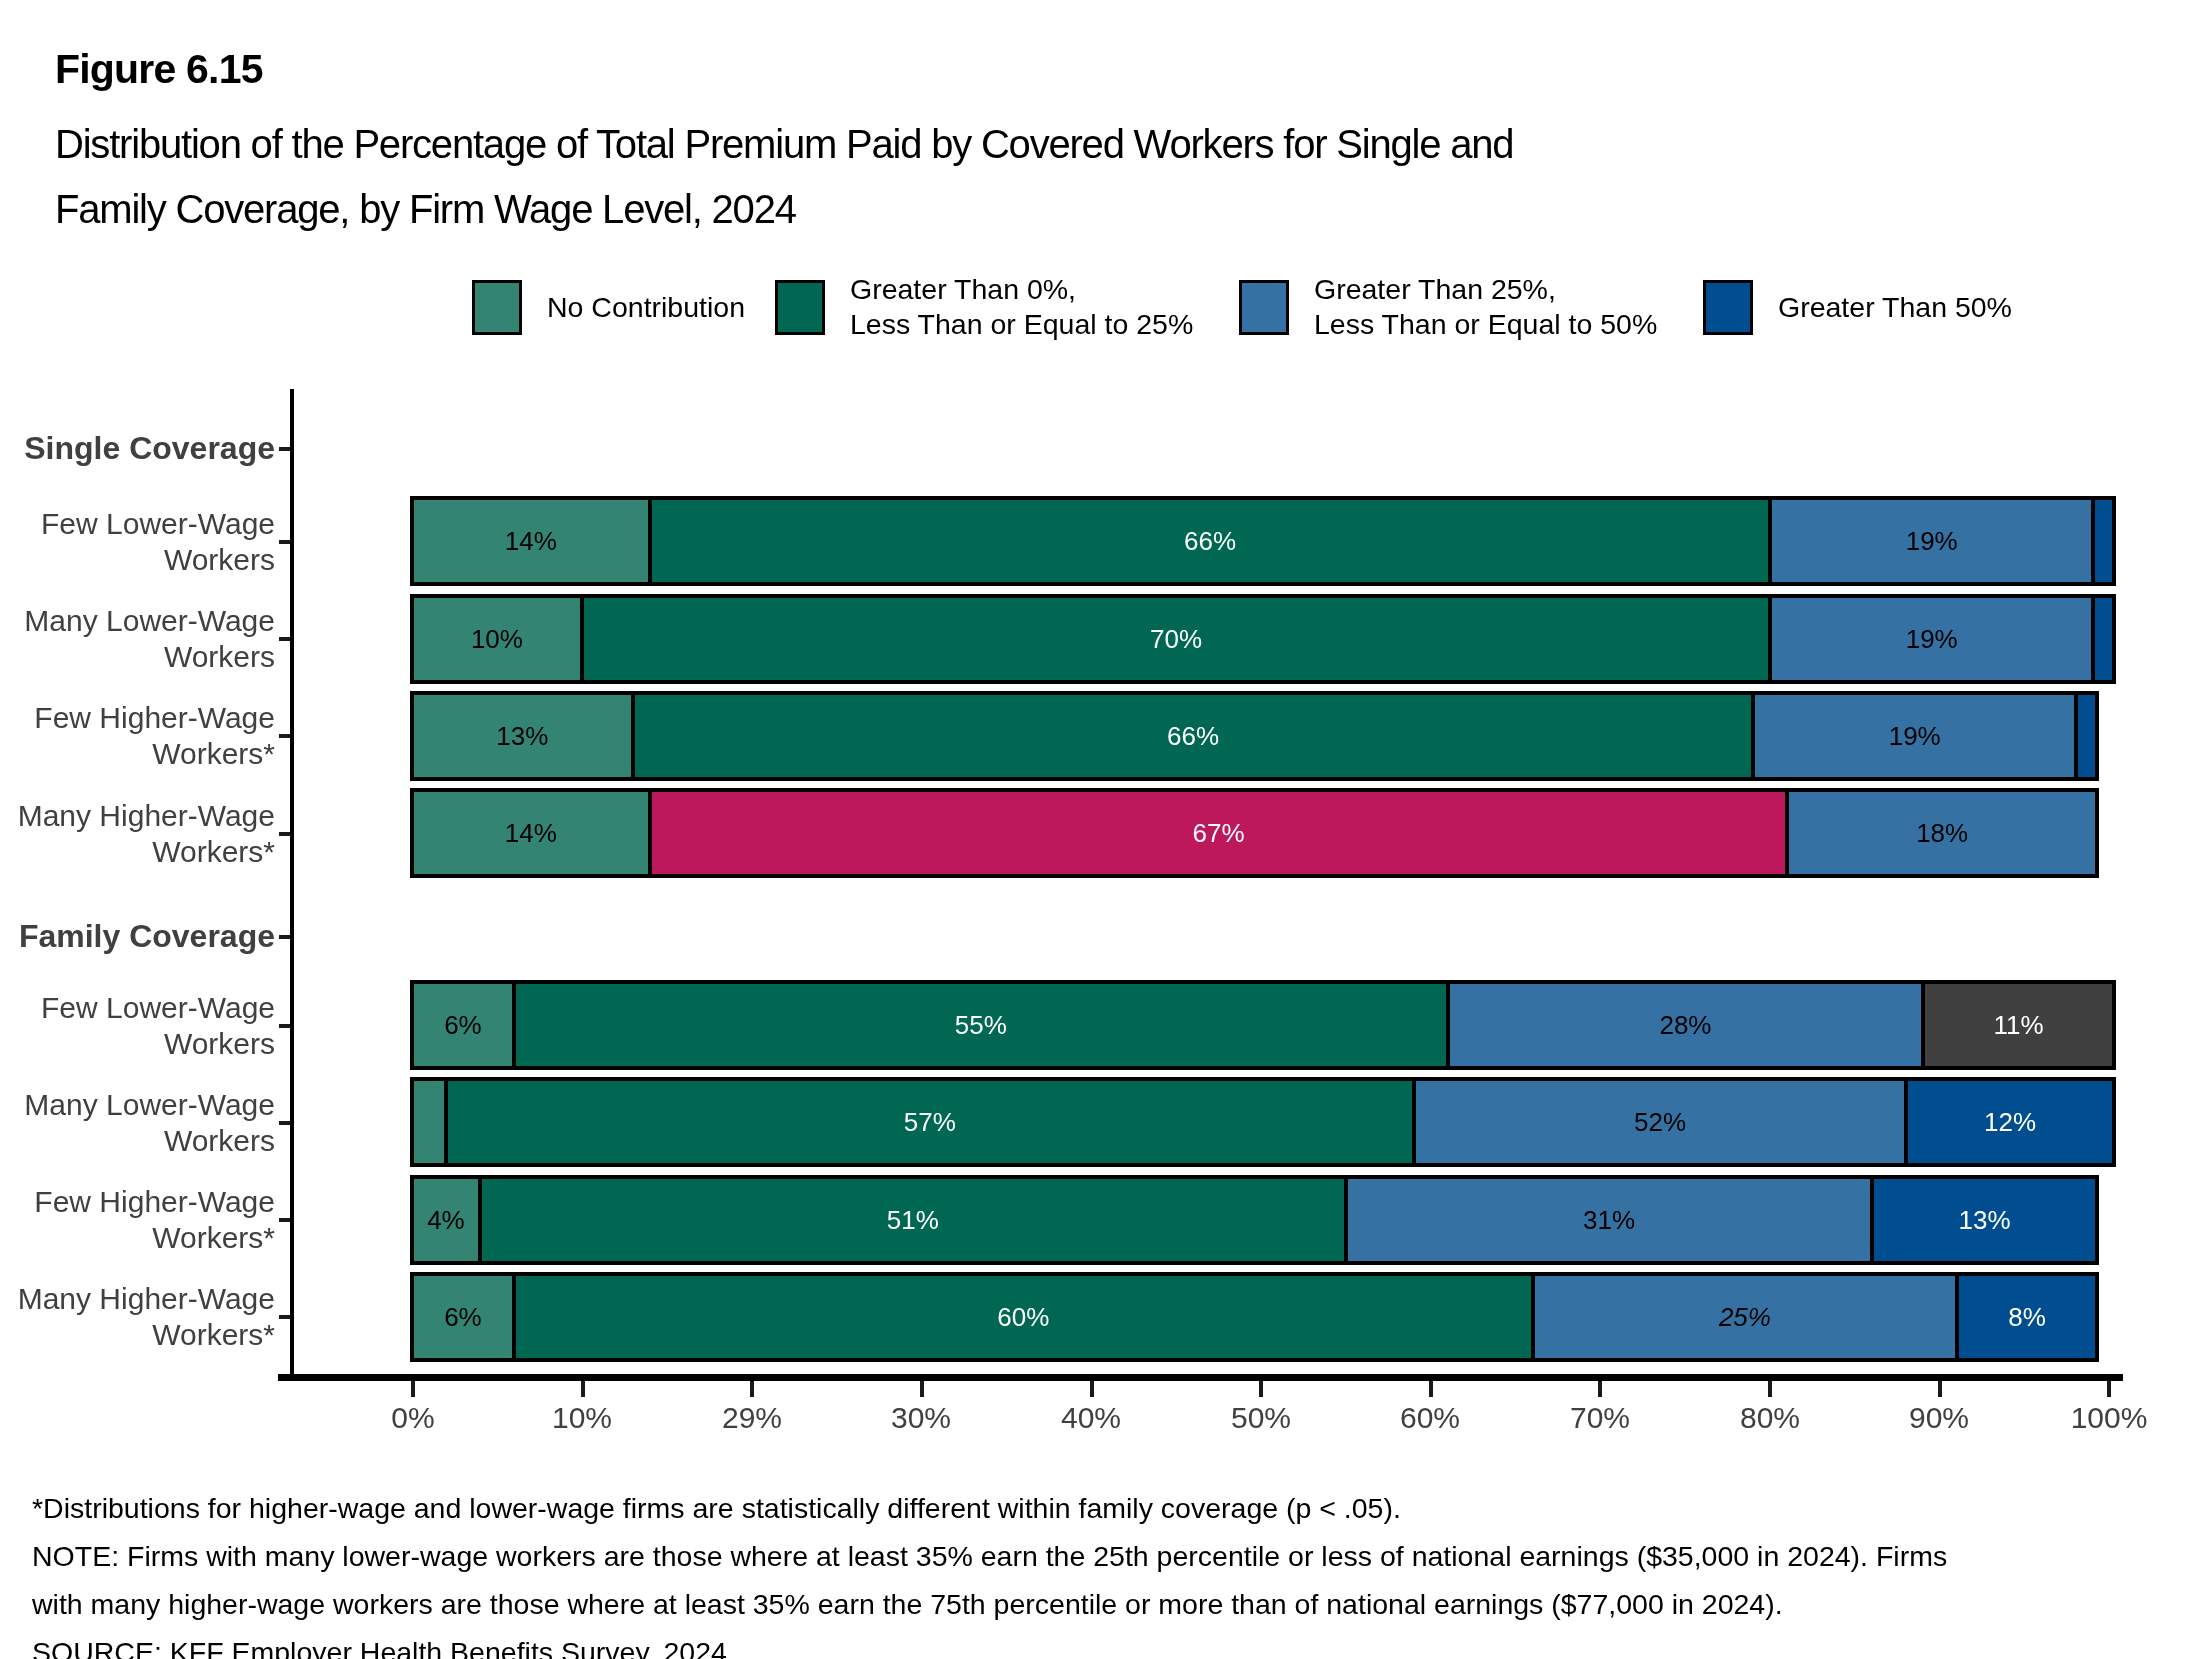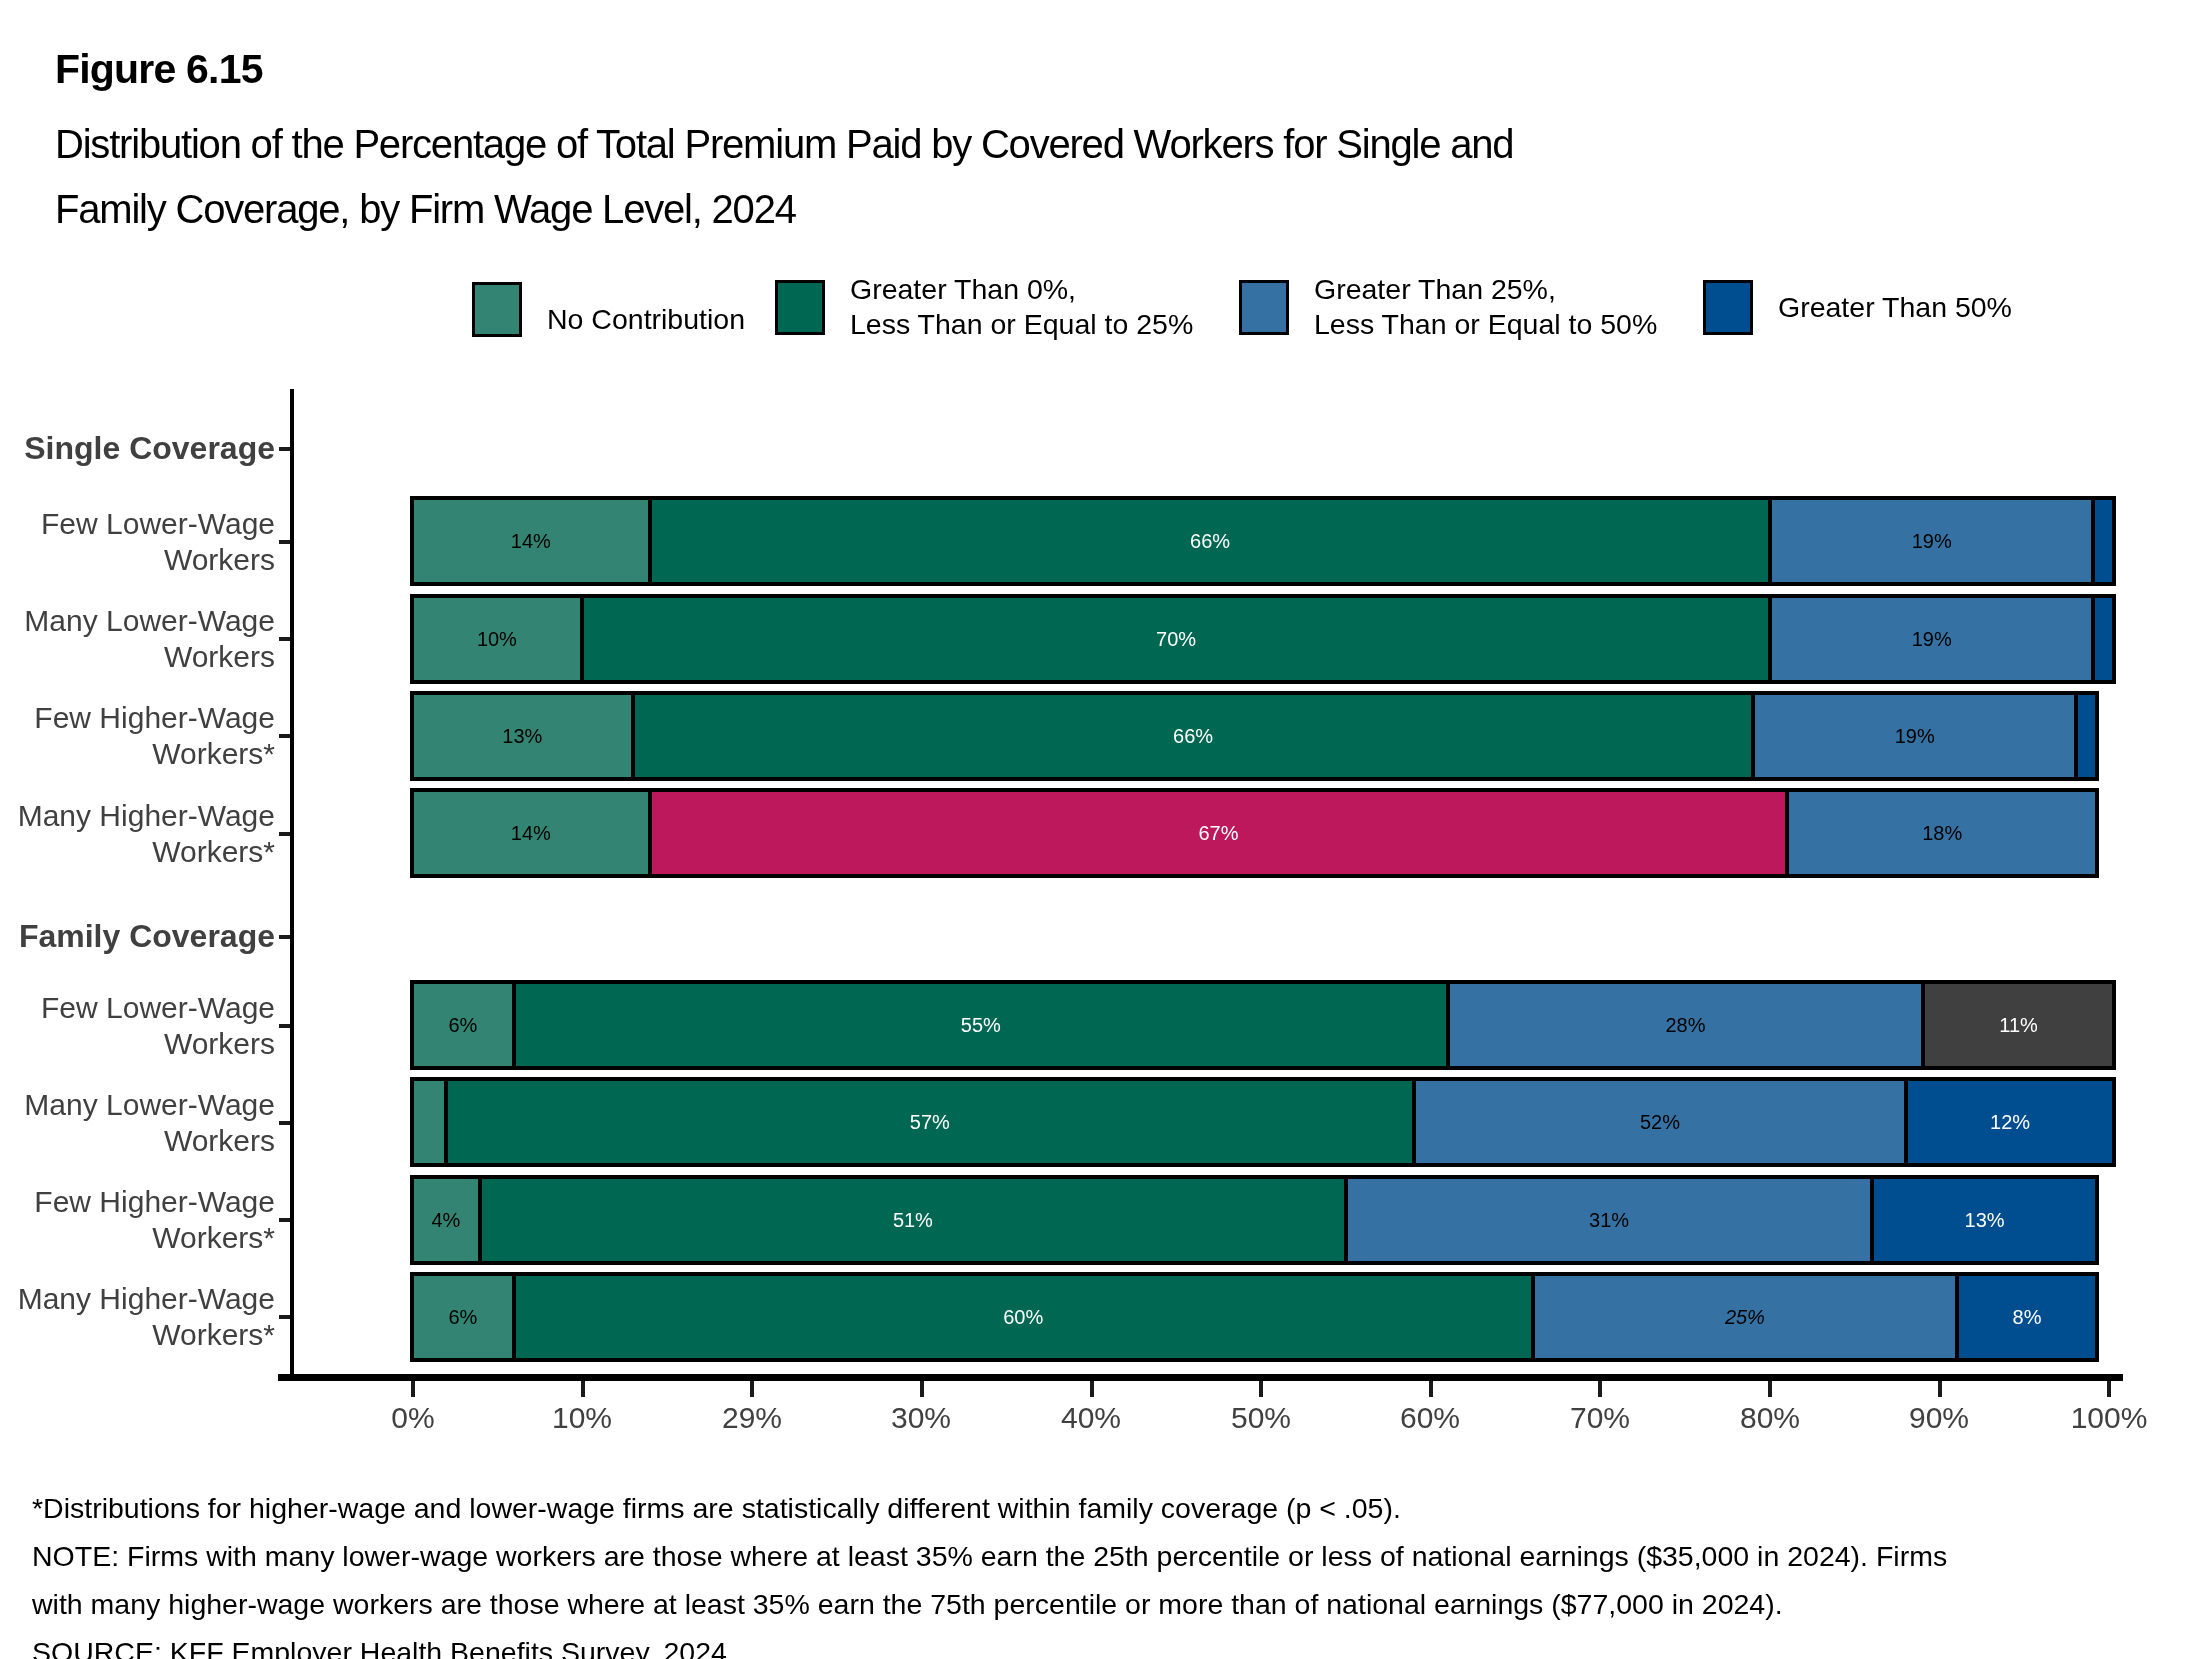--- a/index.html
+++ b/index.html
@@ -27,37 +27,37 @@
   .x-tick-label{position:absolute;top:1401px;width:126px;margin-left:-63px;text-align:center;
     font-size:30px;color:#404040;}
   .row-label{position:absolute;right:1930px;width:411px;text-align:right;
     font-size:30px;line-height:36px;color:#404040;}
   .group-label{position:absolute;right:1930px;width:411px;text-align:right;
     font-size:32px;line-height:36px;font-weight:bold;color:#404040;}
   .bar{position:absolute;left:410px;height:90px;display:flex;
     border:4.7px solid #000;box-sizing:border-box;background:#fff;}
   .seg{display:flex;align-items:center;justify-content:center;overflow:hidden;
     box-sizing:border-box;height:100%;}
-  .seg-label{font-size:20px;white-space:nowrap;}
+  .seg-label{font-size:26px;white-space:nowrap;}
   
   .footnotes{position:absolute;left:32px;top:1484px;color:#000;font-size:28.5px;line-height:48px;}
 </style>
 </head>
 <body>
 
 <div class="page">
 
   <div class="title-block">
     <div class="fig-no">Figure 6.15</div>
     <div class="title-line">Distribution of the Percentage of Total Premium Paid by Covered Workers for Single and</div>
     <div class="title-line">Family Coverage, by Firm Wage Level, 2024</div>
   </div>
 
   <div id="legend">
-      <div class="legend-entry" style="left: 472px; top: 277px; height: 60px; align-items: flex-end;">
+      <div class="legend-entry" style="left: 472px; top: 277px; height: 60px;">
         <span class="legend-swatch" style="background: rgb(51, 132, 114);"></span>
         <span class="legend-label">No Contribution</span>
       </div>
       <div class="legend-entry" style="left: 775px; top: 277px; height: 60px;">
         <span class="legend-swatch" style="background: rgb(0, 104, 82);"></span>
         <span class="legend-label">Greater Than 0%,
 Less Than or Equal to 25%</span>
       </div>
       <div class="legend-entry" style="left: 1239px; top: 277px; height: 60px;">
         <span class="legend-swatch" style="background: rgb(53, 114, 163);"></span>

